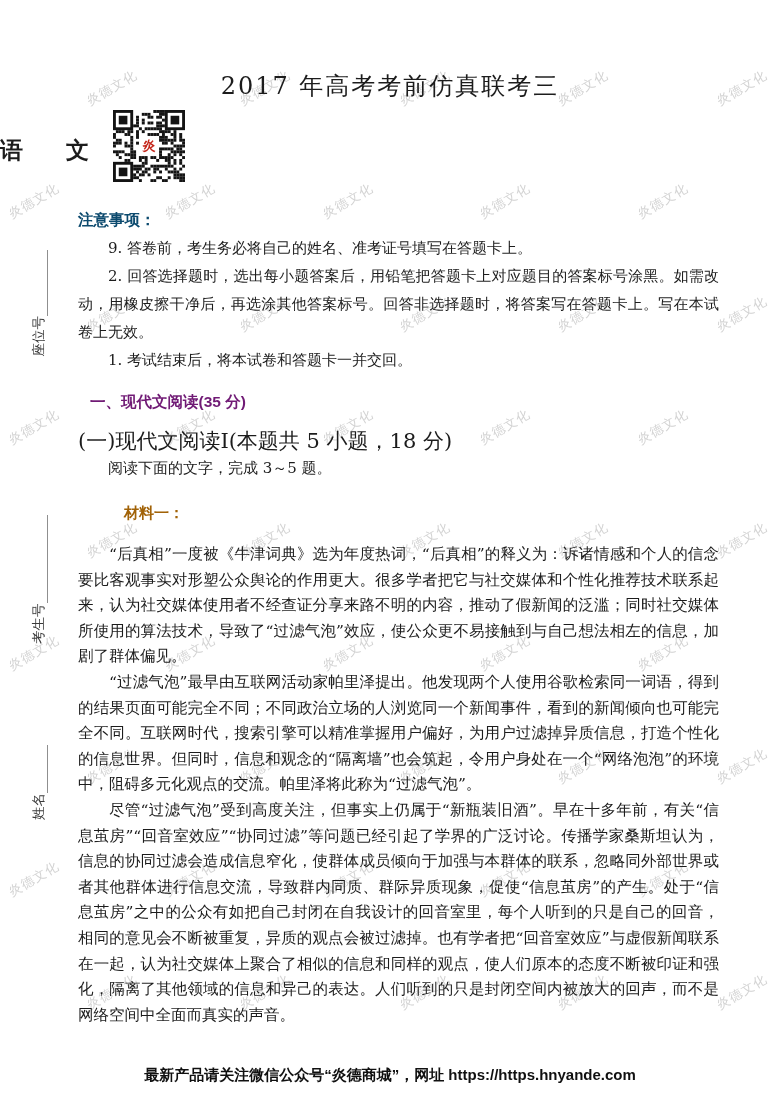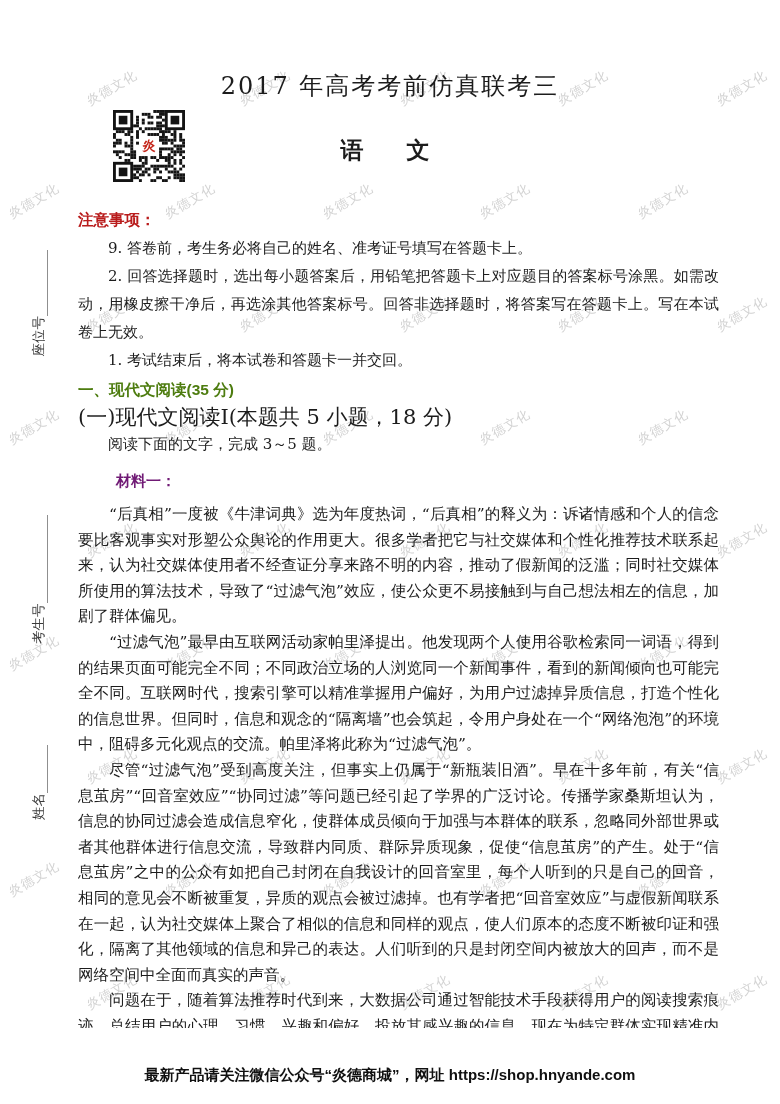--- a/index.html
+++ b/index.html
@@ -3,33 +3,33 @@
 <meta charset="utf-8">
 <style>
   html,body{margin:0;padding:0;background:#fff;}
   .page{position:relative;width:780px;height:1104px;background:#ffffff;overflow:hidden;
         color:#1c1c1c;font-family:"DejaVu Serif","Liberation Serif",serif;}
   .wm-layer{position:absolute;inset:0;z-index:0;}
   .wm{position:absolute;color:#d3d3d3;font-size:13px;letter-spacing:1px;white-space:nowrap;
       transform:translate(-50%,-50%) rotate(-30deg);user-select:none;}
   .z{position:absolute;z-index:1;}
   .title{top:54px;left:0;width:100%;text-align:center;font-size:24px;font-weight:400;letter-spacing:2px;}
-  .subject{top:116px;left:0;width:100%;text-align:center;font-weight:700;font-size:23px;letter-spacing:10px;
+  .subject{top:116px;left:0;width:100%;font-weight:700;font-size:23px;letter-spacing:10px;
            font-family:Liberation Mono, monospace;}
   .qr-wrap{top:110px;left:113px;width:72px;height:72px;}
   .qr-logo{position:absolute;left:50%;top:50%;transform:translate(-50%,-50%);
            background:#fff;color:#c4271b;font:700 13px "DejaVu Sans",sans-serif;line-height:14px;padding:0 1px;}
   .notice{top:206px;left:78px;width:641px;font-size:15px;line-height:28px;}
-  .notice h3{margin:0;font:700 15.5px/28px "Liberation Sans","DejaVu Sans",sans-serif;color:#b91c1c;}
+  .notice h3{margin:0;font:700 15.5px/28px "Liberation Sans","DejaVu Sans",sans-serif;color:#0c4a6e;}
   .notice p{margin:0;text-indent:2em;text-align:justify;}
   .reading{top:376px;left:78px;width:641px;height:652px;overflow:hidden;}
-  .sec{margin:0;font:700 15.5px/27.5px "Liberation Sans","DejaVu Sans",sans-serif;color:#4d7c0f;}
+  .sec{margin:12px;font:700 15.5px/27.5px "Liberation Sans","DejaVu Sans",sans-serif;color:#701a75;}
   .sub{margin:0;font-size:21px;line-height:27.5px;}
   .instr{margin:0;font-size:15px;line-height:27.5px;text-indent:2em;}
-  .mat{margin:8px;font:700 15px/27.5px "Liberation Sans","DejaVu Sans",sans-serif;color:#701a75;text-indent:2em;}
+  .mat{margin:16px;font:700 15px/27.5px "Liberation Sans","DejaVu Sans",sans-serif;color:#a16207;text-indent:2em;}
   .para{margin:0;font-size:15.5px;line-height:25.6px;text-indent:2em;text-align:justify;}
   .page-num{top:1020px;left:0;width:100%;text-align:center;font-size:14px;color:#2a2a2a;}
   .promo{top:1066px;left:0;width:100%;text-align:center;color:#101010;
          font:700 15px "Liberation Sans","DejaVu Sans",sans-serif;}
   .side-labels{top:820px;left:30px;width:578px;transform:rotate(-90deg);transform-origin:0 0;
                display:flex;align-items:flex-end;font-size:13.5px;color:#3a3a3a;}
   .blank{display:inline-block;height:14px;border-bottom:1px solid #8f8f8f;}
   .b-name{width:48px;} .b-cand{width:88px;} .b-seat{width:66px;}
   .g-cand{margin-left:101px;} .g-seat{margin-left:159px;}
 </style>
@@ -336,15 +336,15 @@
     <p class="sec">一、现代文阅读(35 分)</p>
     <p class="sub">(一)现代文阅读Ⅰ(本题共 5 小题，18 分)</p>
     <p class="instr">阅读下面的文字，完成 3～5 题。</p>
     <p class="mat">材料一：</p>
     <p class="para">“后真相”一度被《牛津词典》选为年度热词，“后真相”的释义为：诉诸情感和个人的信念要比客观事实对形塑公众舆论的作用更大。很多学者把它与社交媒体和个性化推荐技术联系起来，认为社交媒体使用者不经查证分享来路不明的内容，推动了假新闻的泛滥；同时社交媒体所使用的算法技术，导致了“过滤气泡”效应，使公众更不易接触到与自己想法相左的信息，加剧了群体偏见。</p>
     <p class="para">“过滤气泡”最早由互联网活动家帕里泽提出。他发现两个人使用谷歌检索同一词语，得到的结果页面可能完全不同；不同政治立场的人浏览同一个新闻事件，看到的新闻倾向也可能完全不同。互联网时代，搜索引擎可以精准掌握用户偏好，为用户过滤掉异质信息，打造个性化的信息世界。但同时，信息和观念的“隔离墙”也会筑起，令用户身处在一个“网络泡泡”的环境中，阻碍多元化观点的交流。帕里泽将此称为“过滤气泡”。</p>
     <p class="para">尽管“过滤气泡”受到高度关注，但事实上仍属于“新瓶装旧酒”。早在十多年前，有关“信息茧房”“回音室效应”“协同过滤”等问题已经引起了学界的广泛讨论。传播学家桑斯坦认为，信息的协同过滤会造成信息窄化，使群体成员倾向于加强与本群体的联系，忽略同外部世界或者其他群体进行信息交流，导致群内同质、群际异质现象，促使“信息茧房”的产生。处于“信息茧房”之中的公众有如把自己封闭在自我设计的回音室里，每个人听到的只是自己的回音，相同的意见会不断被重复，异质的观点会被过滤掉。也有学者把“回音室效应”与虚假新闻联系在一起，认为社交媒体上聚合了相似的信息和同样的观点，使人们原本的态度不断被印证和强化，隔离了其他领域的信息和异己的表达。人们听到的只是封闭空间内被放大的回声，而不是网络空间中全面而真实的声音。</p>
     <p class="para">问题在于，随着算法推荐时代到来，大数据公司通过智能技术手段获得用户的阅读搜索痕迹，总结用户的心理、习惯、兴趣和偏好，投放其感兴趣的信息，现在为特定群体实现精准内容发</p>
   </section>
 
-  <div class="z promo">最新产品请关注微信公众号“炎德商城”，网址 https://shop.hnyande.com</div>
+  <div class="z promo">最新产品请关注微信公众号“炎德商城”，网址 https://https.hnyande.com</div>
 
 </div>
 
 </body></html>

